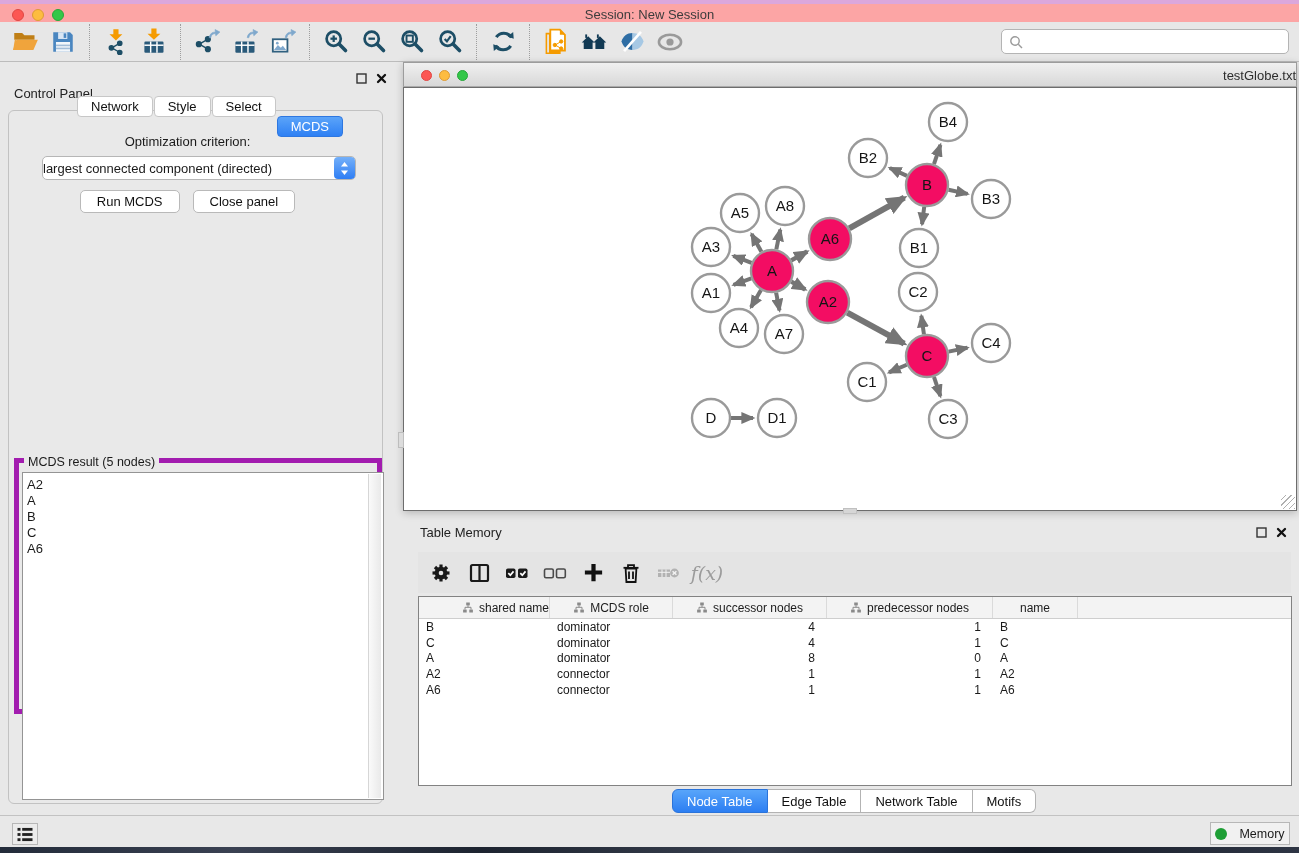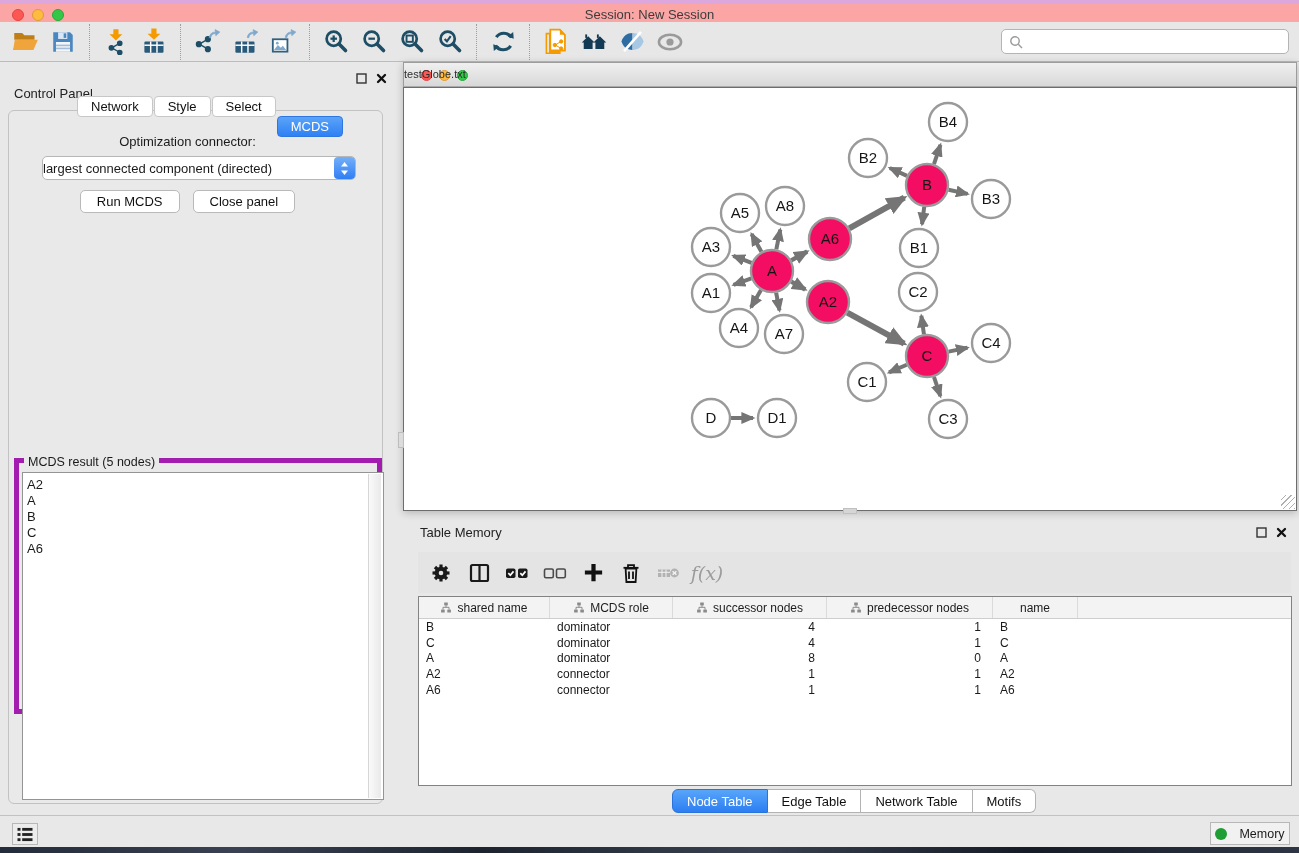--- a/index.html
+++ b/index.html
@@ -43,21 +43,21 @@
   .mcds-list { position:absolute; left:3px; top:9px; width:362px; height:328px; background:#fff; border:1px solid #949494; overflow:hidden; }
   .mcds-list .scrollstrip { position:absolute; right:2px; top:1px; bottom:1px; width:13px; background:linear-gradient(90deg,#fafafa,#e9e9e9); border-left:1px solid #d6d6d6; }
   .list-item { font-size:13px; line-height:16px; padding-left:4px; }
   .mcds-items { padding-top:4px; }
 
   
   .network-window { position:absolute; left:403px; top:62px; width:894px; height:449px; box-shadow:0 2px 8px rgba(0,0,0,.22); }
   .nw-titlebar { position:absolute; left:0; top:0; width:894px; height:25px; background:linear-gradient(#f0f0f0,#d8d8d8); border:1px solid #9c9c9c; border-bottom:1px solid #aaa; }
   .nw-lights { position:absolute; left:17px; top:7px; display:flex; gap:7px; }
   .nw-light { width:11px; height:11px; border-radius:50%; }
-  .nw-title { position:absolute; left:0; right:0; top:5px; text-align:left; font-size:11px; color:#2d2d2d; }
+  .nw-title { position:absolute; left:0; right:0; top:5px; text-align:right; font-size:13px; color:#2d2d2d; }
   .nw-canvas { position:absolute; left:0; top:25px; width:894px; height:424px; background:#fff; border:1px solid #6d6d6d; }
   .nw-grip { position:absolute; right:1px; bottom:1px; width:14px; height:14px; background:
      repeating-linear-gradient(135deg, transparent 0 3px, #b0b0b0 3px 4px); }
   .nw-handle-left { position:absolute; left:-5px; top:370px; width:6px; height:16px; background:#dcdcdc; border:1px solid #bdbdbd; }
   .nw-handle-bottom { position:absolute; left:440px; bottom:-3px; width:14px; height:6px; background:#d6d6d6; border:1px solid #c0c0c0; }
 
   
   .tp-header { position:absolute; left:420px; top:525px; font-size:13px; color:#222; }
   .tp-btns { left:1256px; top:527px; }
   .tp-toolbar { position:absolute; left:418px; top:552px; width:873px; height:41px; background:#e4e4e4; display:flex; align-items:center; padding-left:4px; }
@@ -319,21 +319,21 @@
       </svg>
     </span>
 </div>
 <div class="cp-tabs" id="cp-tabs">
     <div class="cp-tab">Network</div>
     <div class="cp-tab">Style</div>
     <div class="cp-tab">Select</div>
     <div class="cp-tab active">MCDS</div>
   </div>
 <div class="cp-body"></div>
-<div class="opt-label">Optimization connector:</div>
+<div class="opt-label">Optimization criterion:</div>
 <div class="criterion">
   <span class="val">largest connected component (directed)</span>
   <span class="stepper">
     <svg width="11" height="15" viewBox="0 0 11 15">
         <path d="M5.5 1 9 5.4H2z" fill="#fff"></path>
         <path d="M5.5 14 2 9.6h7z" fill="#fff"></path>
       </svg>
   </span>
 </div>
 <div class="cp-buttons">
@@ -569,21 +569,21 @@
           </g>
         </svg>
       </span>
     </div>
     <div class="tp-tbtn">
       <span class="fx">f(x)</span>
     </div>
   </div>
 <div class="table-wrap">
   <div class="t-head" id="t-head">
-      <div class="t-hcell" style="width: 131px;">
+      <div class="t-hcell" style="width: 131px; justify-content: flex-end;">
         <span class="icon">
           <svg width="12" height="12" viewBox="0 0 12 12">
             <g fill="none" stroke="#8a8a8a" stroke-width="1">
               <path d="M6 3.2v2.1M3 7.6V5.3h6v2.3"></path>
             </g>
             <rect x="4.2" y="0.5" width="3.6" height="2.9" fill="#8a8a8a"></rect>
             <rect x="1.1" y="7.6" width="3.6" height="2.9" fill="#8a8a8a"></rect>
             <rect x="7.3" y="7.6" width="3.6" height="2.9" fill="#8a8a8a"></rect>
           </svg>
         </span>

